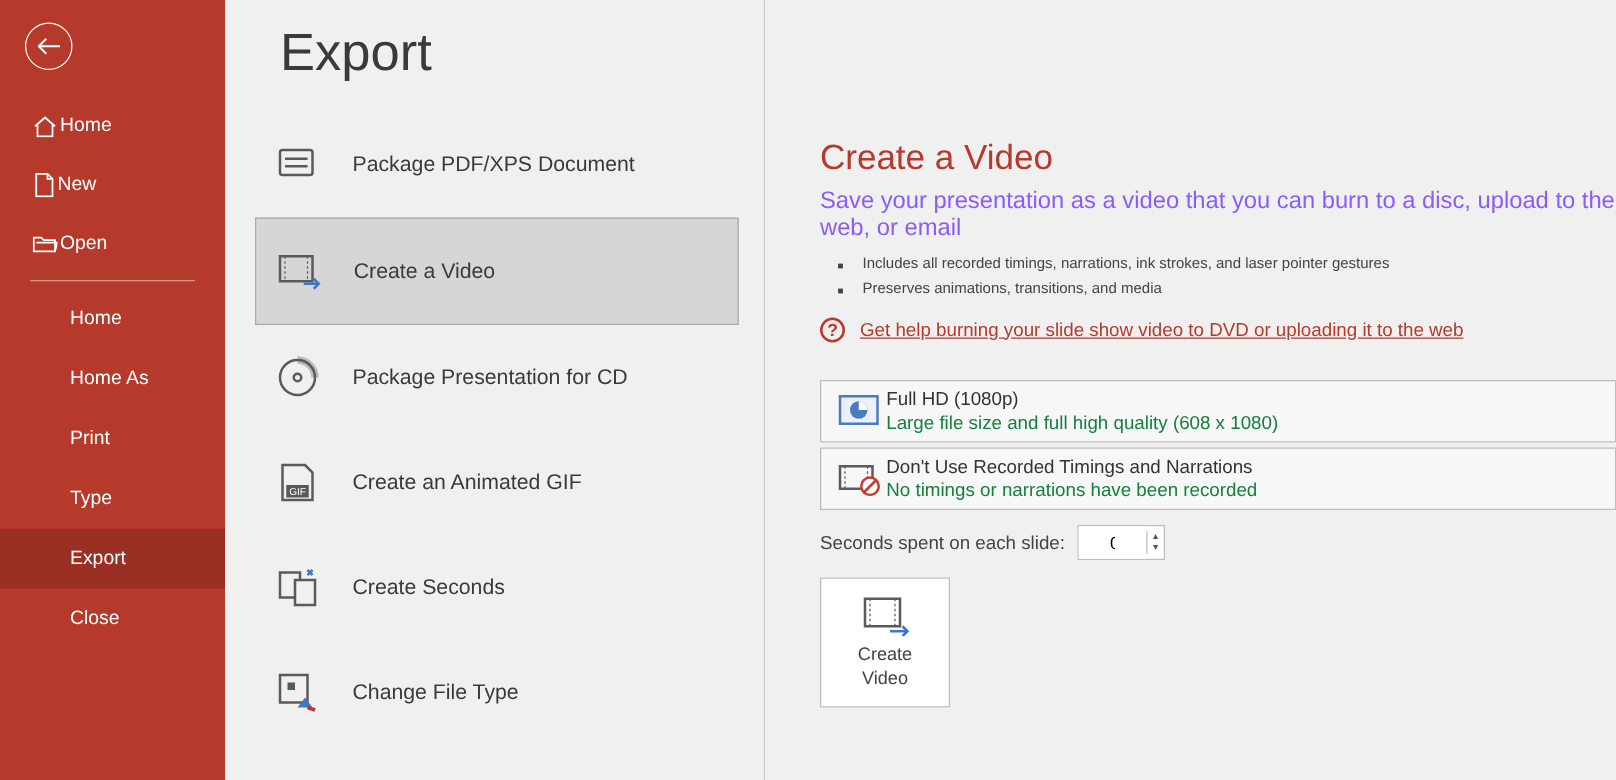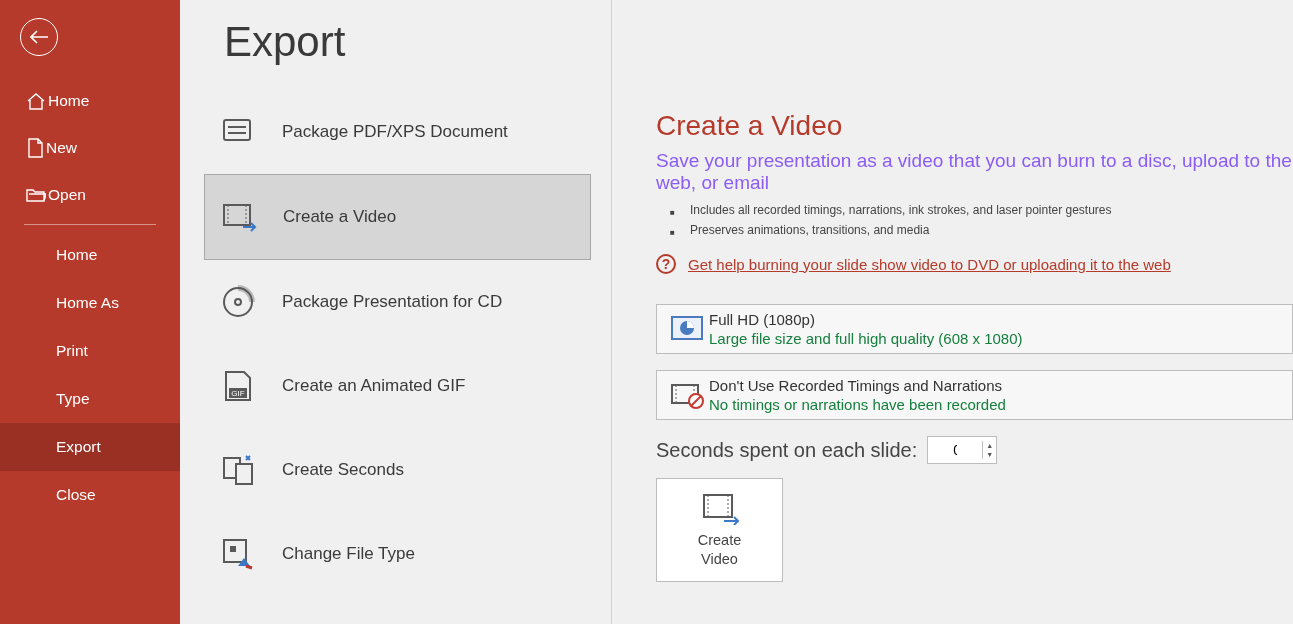--- a/index.html
+++ b/index.html
@@ -111,46 +111,46 @@
   .help-icon {
     width:20px;height:20px;border:2px solid #B63A2B;border-radius:50%;
     display:flex;align-items:center;justify-content:center;
     color:#B63A2B;font-size:14px;font-weight:bold;
   }
   
   .dd {
     border: 1px solid #bdbdbd;
     display: flex; align-items: center;
     padding: 6px 10px 6px 8px;
-    margin-bottom: 16px;
+    margin-bottom: 4px;
     background:#f7f7f7;
     cursor: pointer;
   }
   .dd .dd-icon { width:44px; display:flex; justify-content:center; }
   .dd .dd-text { flex:1; }
   .dd-main { font-size:15px; color:#333; }
   .dd-sub { font-size:15px; color:#15803d; margin-top:2px;}
   
   .seconds-row { display:flex; align-items:center; gap:10px; margin:12px 0 14px 0;}
-  .seconds-lbl { font-size:20px; color:#444; }
+  .seconds-lbl { font-size:15px; color:#444; }
   .spinner {
     border:1px solid #bdbdbd; background:#fff;
     display:flex; align-items:center;
     height:28px;
   }
   .spinner input {
     border:none; width:54px; text-align:center;
     padding:0 25px; font-size:14px; outline:none;
     height:100%;
   }
   .spinner .arrows { display:flex; flex-direction:column; border-left:1px solid #bdbdbd;}
   .spinner .arrows div { font-size:7px; padding:1px 3px; cursor:pointer; line-height:1; color:#555;}
   
   .create-btn {
-    width: 127px; height: 104px;
+    width: 104px; height: 104px;
     border:1px solid #bdbdbd;
     background:#fff;
     display:flex; flex-direction:column;
     align-items:center; justify-content:center;
     gap:6px;
     cursor:pointer;
   }
   .create-btn .lbl { font-size:14.5px; color:#444; text-align:center; line-height:1.3;}
   
   svg { display:block; }

